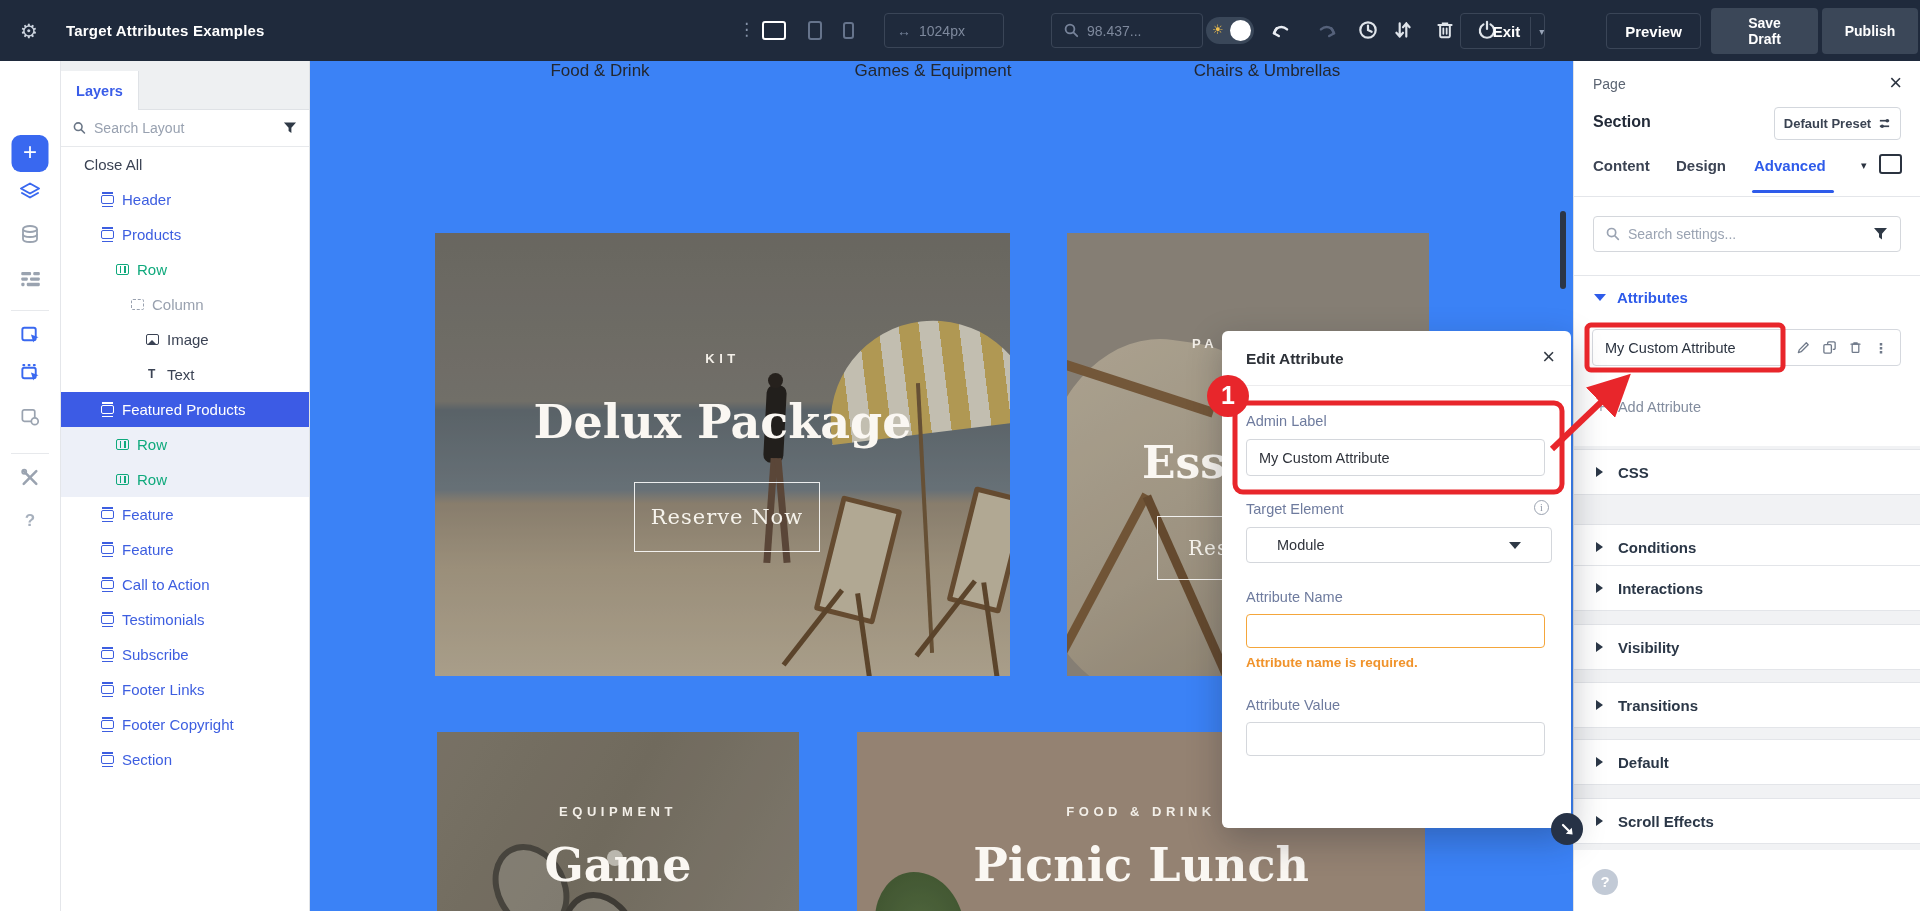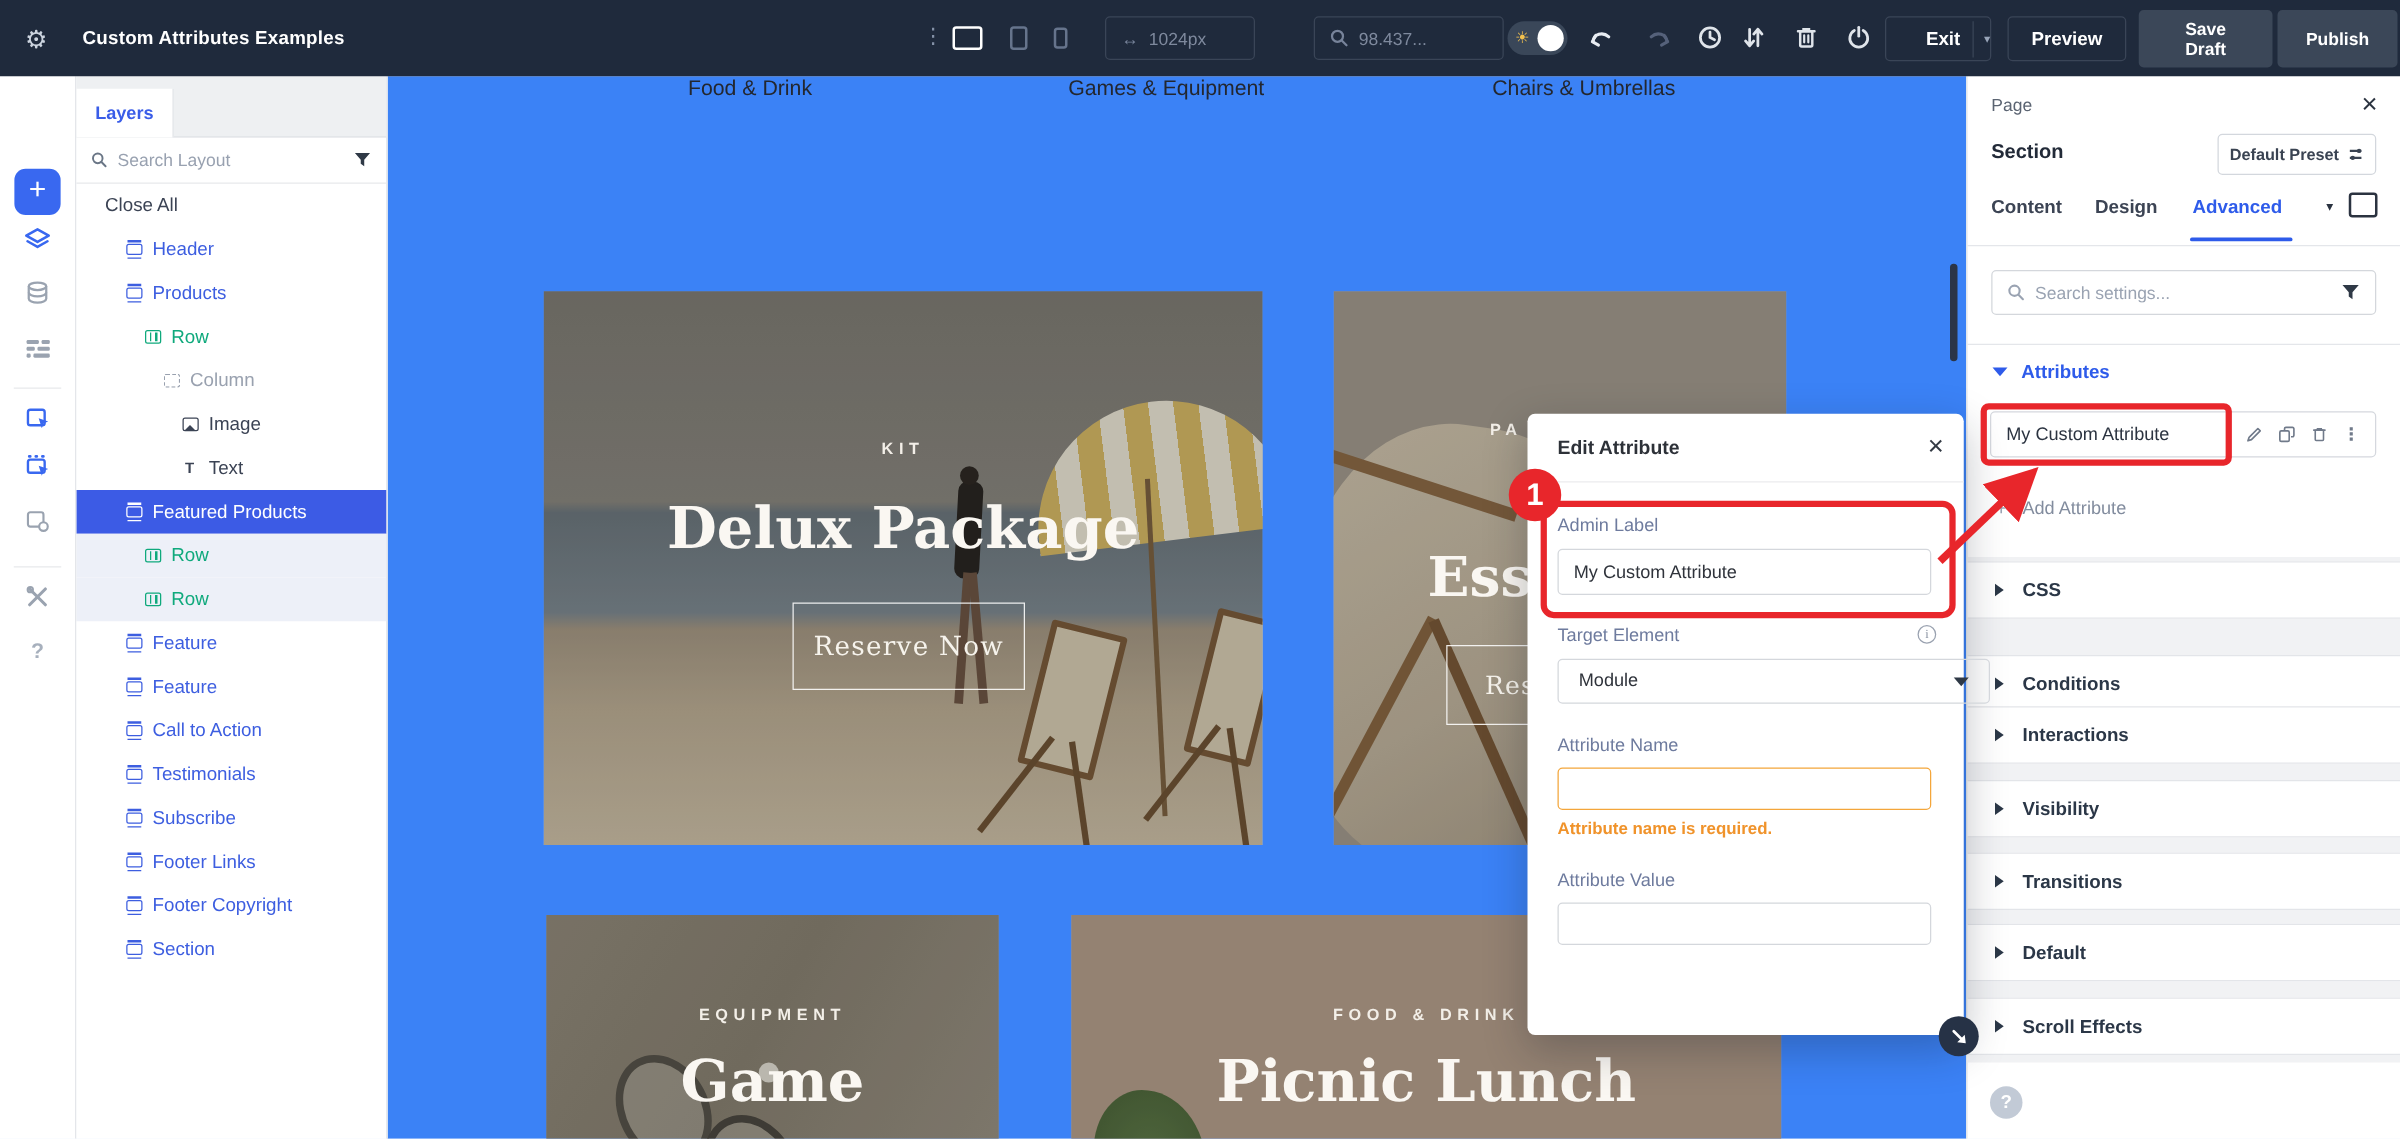--- a/index.html
+++ b/index.html
@@ -18,21 +18,21 @@
   .dev-phone { left:843px; top:22px; width:11px; height:17px; }
   .tb-field { position:absolute; top:13px; height:35px; border:1px solid #3a4557; border-radius:4px; display:flex; align-items:center; gap:8px; padding:0 12px; color:#7e899d; font-size:14px; }
   .tb-field .fi { color:#77839a; font-size:14px; }
   #tb-width { left:884px; width:120px; }
   #tb-zoom  { left:1051px; width:152px; }
   .tb-toggle { left:1206px; top:17px; width:48px; height:27px; background:#3a4759; border-radius:14px; }
   .tb-toggle .sun { position:absolute; left:6px; top:5px; font-size:13px; color:#f2c14e; }
   .tb-toggle .knob { position:absolute; right:3px; top:3px; width:21px; height:21px; border-radius:50%; background:#fff; }
   .tb-ic { position:absolute; top:19px; width:22px; height:22px; }
   .tb-btn { position:absolute; top:13px; height:36px; border:1px solid #3a4557; border-radius:4px; color:#fff; font-size:15px; font-weight:600; display:flex; align-items:center; justify-content:center; }
-  #btn-exit { left:1508px; width:85px;padding-left:32px; }
+  #btn-exit { left:1460px; width:85px;padding-left:32px; }
   #btn-exit .caret { border-left:1px solid #3a4557; margin-left:10px; padding:9px 0 9px 8px; color:#98a4b8; font-size:10px; }
   #btn-preview { left:1606px; width:95px; }
   .tb-solid { position:absolute; top:8px; height:46px; background:#3b4758; border-radius:4px; color:#fff; font-size:14px; font-weight:600; display:flex; align-items:center; justify-content:center; text-align:center; line-height:1.15; }
   #btn-savedraft { left:1711px; width:107px; padding:0 24px; }
   #btn-publish { left:1822px; width:96px; }
 
   
   #rail { position:absolute; left:0; top:61px; width:61px; height:850px; background:#fff; border-right:1px solid #e4e6ea; z-index:30; }
   .rail-it { position:absolute; left:50%; transform:translateX(-50%); }
   .rail-plus { top:74px; width:37px; height:37px; background:#3968f0; border-radius:9px; color:#fff; font-size:24px; line-height:33px; text-align:center; font-weight:400; }
@@ -114,21 +114,21 @@
   #canvas-scrollbar { position:absolute; left:1250px; top:150px; width:6px; height:78px; border-radius:3px; background:#2b3547; }
 
   
   #modal { position:absolute; left:1222px; top:331px; width:349px; height:497px; background:#fff; border-radius:6px; box-shadow:0 12px 34px rgba(20,25,40,.28); z-index:50; }
   #modal-header { position:absolute; left:0; top:0; width:100%; height:55px; border-bottom:1px solid #ececee; }
   #modal-title { position:absolute; left:24px; top:19px; font-size:15.5px; font-weight:700; color:#2d3138; }
   #modal-close { position:absolute; right:16px; top:13px; font-size:22px; color:#333a44; cursor:pointer; }
   .m-label { position:absolute; left:24px; font-size:14.5px; color:#6e7b9e; }
   .m-input { position:absolute; left:24px; width:299px; height:37px; border:1px solid #d4d7dc; border-radius:4px; font-size:14.5px; color:#2f333b; padding:0 12px; outline:none; font-family:inherit; }
   .m-input.err { border-color:#f4a63b; }
-  .m-select { position:absolute; left:24px; width:346px; height:36px; border:1px solid #d4d7dc; border-radius:4px; display:flex; align-items:center; padding:0 16px; font-size:14.5px; color:#2f333b; }
+  .m-select { position:absolute; left:24px; width:306px; height:36px; border:1px solid #d4d7dc; border-radius:4px; display:flex; align-items:center; padding:0 30px; font-size:14.5px; color:#2f333b; }
   .m-select .sel-caret { margin-left:auto; width:0; height:0; border-left:6px solid transparent; border-right:6px solid transparent; border-top:7px solid #2f3946; }
   .m-error { position:absolute; left:24px; font-size:13.5px; font-weight:600; color:#f0932b; }
   .info-ic { position:absolute; right:22px; width:15px; height:15px; border:1.5px solid #9aa2b0; border-radius:50%; color:#8a93a2; font-size:10px; font-family:"Liberation Serif",serif; text-align:center; line-height:13px; }
   #drag-handle { position:absolute; left:1551px; top:813px; width:32px; height:32px; border-radius:50%; background:#263246; z-index:55; display:flex; align-items:center; justify-content:center; }
 
   
   #rpanel { position:absolute; left:1573px; top:61px; width:347px; height:850px; background:#fff; border-left:1px solid #dfe2e6; z-index:20; }
   #rp-page { position:absolute; left:19px; top:15px; font-size:14px; color:#5b6472; }
   #rp-close { position:absolute; right:18px; top:9px; font-size:22px; color:#2b3340; cursor:pointer; }
   #rp-section { position:absolute; left:19px; top:52px; font-size:16px; font-weight:700; color:#222a38; }
@@ -157,21 +157,21 @@
   
   #ann { position:absolute; left:0; top:0; width:1920px; height:911px; z-index:70; pointer-events:none; }
 </style>
 </head>
 <body>
 
 <div id="app">
 
   <div id="topbar">
     <div class="abs tb-gear">⚙</div>
-    <div class="abs tb-title">Custom Attributes Examples</div>
+    <div class="abs tb-title">Target Attributes Examples</div>
 
     <div class="abs tb-kebab">⋮</div>
     <div class="abs dev-ic dev-desktop"></div>
     <div class="abs dev-ic dev-tablet"></div>
     <div class="abs dev-ic dev-phone"></div>
 
     <div class="tb-field" id="tb-width">
       <span class="fi">↔</span>
       <span>1024px</span>
     </div>

